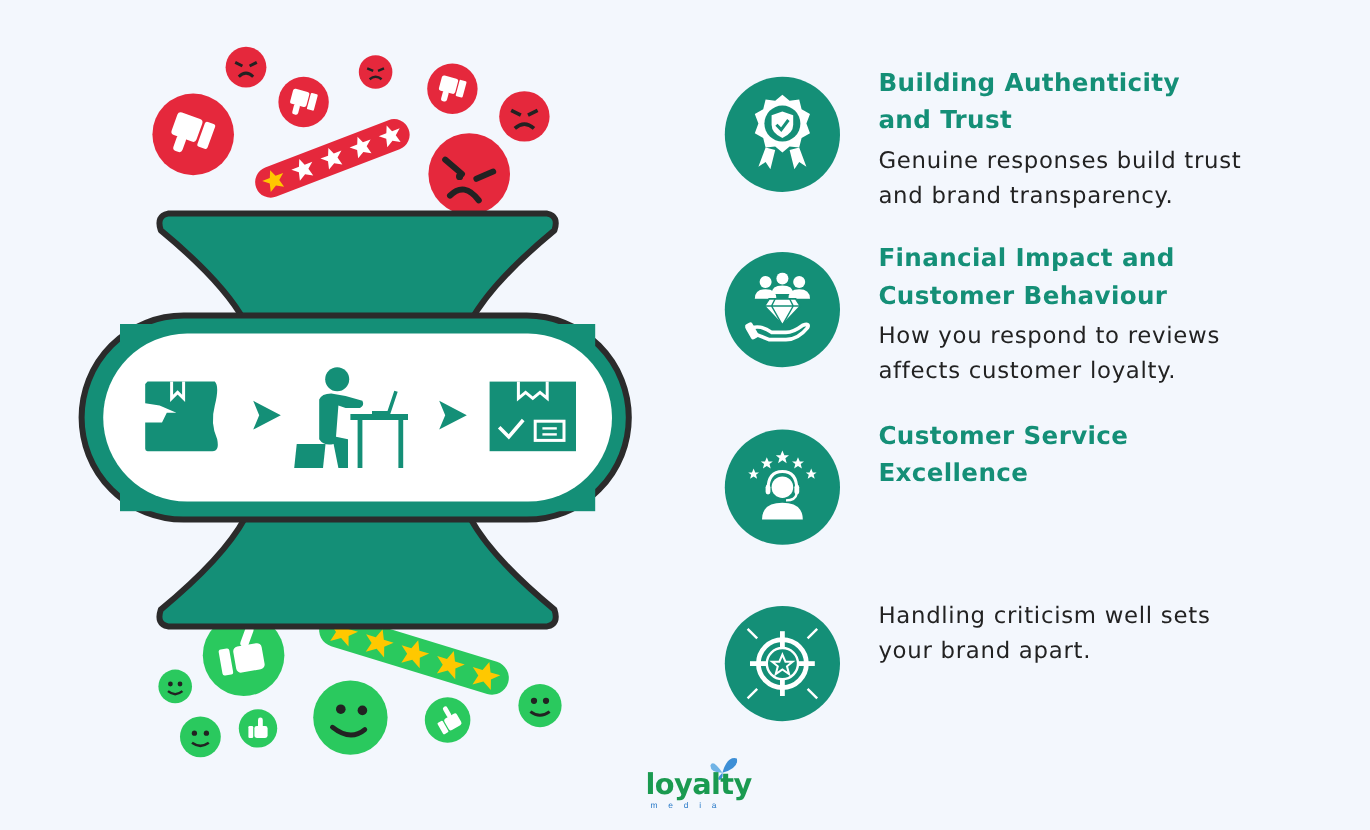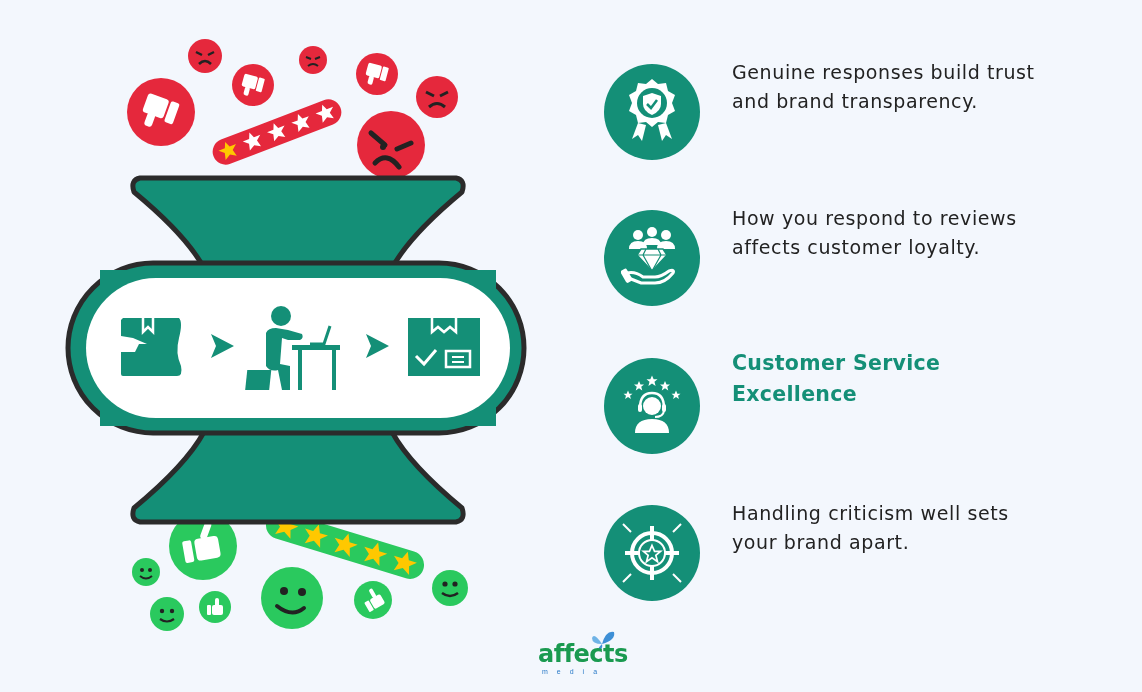--- a/index.html
+++ b/index.html
@@ -198,39 +198,43 @@
   <div class="circle">
     <svg width="60" height="70" viewBox="0 0 60 70">
       <path d="M30,2 L36,7 L44,6 L46,14 L53,18 L50,26 L53,34 L46,38 L44,46 L36,45 L30,50 L24,45 L16,46 L14,38 L7,34 L10,26 L7,18 L14,14 L16,6 L24,7 Z" fill="#fff"></path>
       <circle cx="30" cy="26" r="15" fill="#148f77"></circle>
       <path d="M30,16 L39,19 L39,27 Q39,34 30,38 Q21,34 21,27 L21,19 Z" fill="#fff"></path>
       <path d="M25,27 L29,31 L35,23" stroke="#148f77" stroke-width="2.5" fill="none"></path>
       <path d="M16,46 L10,62 L16,58 L20,64 L24,48 Z M44,46 L50,62 L44,58 L40,64 L36,48 Z" fill="#fff"></path>
     </svg>
   </div>
   <div class="text">
+    <p class="title">Building Authenticity
+and Trust</p>
     <p class="desc">Genuine responses build trust
 and brand transparency.</p>
   </div>
 </div>
 
 <div class="feature" style="top:210px;">
   <div class="circle">
     <svg width="62" height="62" viewBox="0 0 62 62">
       <circle cx="17" cy="8" r="5" fill="#fff"></circle>
         <circle cx="31" cy="5" r="5" fill="#fff"></circle>
         <circle cx="45" cy="8" r="5" fill="#fff"></circle>
       <path d="M8,22 Q8,14 17,14 Q26,14 26,22 Z M36,22 Q36,14 45,14 Q54,14 54,22 Z M22,18 Q22,11 31,11 Q40,11 40,18 Z" fill="#fff"></path>
       <polygon points="20,22 42,22 46,28 31,44 16,28" fill="#fff" stroke="#148f77" stroke-width="1.5"></polygon>
       <path d="M16,28 L46,28 M25,22 L22,28 L31,44 L40,28 L37,22" stroke="#148f77" stroke-width="1.2" fill="none"></path>
       <path d="M6,46 Q14,44 22,50 L34,50 Q40,50 48,44 Q54,42 52,46 Q44,56 34,56 L20,56 L10,52" stroke="#fff" stroke-width="3" fill="none" stroke-linecap="round"></path>
       <rect x="2" y="42" width="7" height="14" rx="2" fill="#fff" transform="rotate(-30 5 49)"></rect>
     </svg>
   </div>
   <div class="text">
+    <p class="title">Financial Impact and
+Customer Behaviour</p>
     <p class="desc">How you respond to reviews
 affects customer loyalty.</p>
   </div>
 </div>
 
 <div class="feature" style="top:358px;">
   <div class="circle">
     <svg width="62" height="62" viewBox="0 0 62 62">
       <g fill="#fff">
         <polygon transform="translate(31,6) scale(0.55)" points="0,-10 3,-3 10,-3 4.5,1.5 6.5,9 0,4.5 -6.5,9 -4.5,1.5 -10,-3 -3,-3"></polygon>
@@ -276,15 +280,15 @@
 your brand apart.</p>
   </div>
 </div>
 
 <div class="logo">
   <svg width="26" height="22" viewBox="0 0 26 22" style="position:absolute;left:52px;top:0;">
     <path d="M12,14 Q4,2 2,8 Q2,14 12,14 Z" fill="#6fb3e6"></path>
     <path d="M12,14 Q16,0 24,2 Q26,10 12,14 Z" fill="#3d8fd6"></path>
     <path d="M12,14 Q6,20 10,20 Q13,18 12,14 Z" fill="#3d8fd6"></path>
   </svg>
-  <span class="word">affects</span>
+  <span class="word">loyalty</span>
   <span class="sub">media</span>
 </div>
 
 </body></html>

